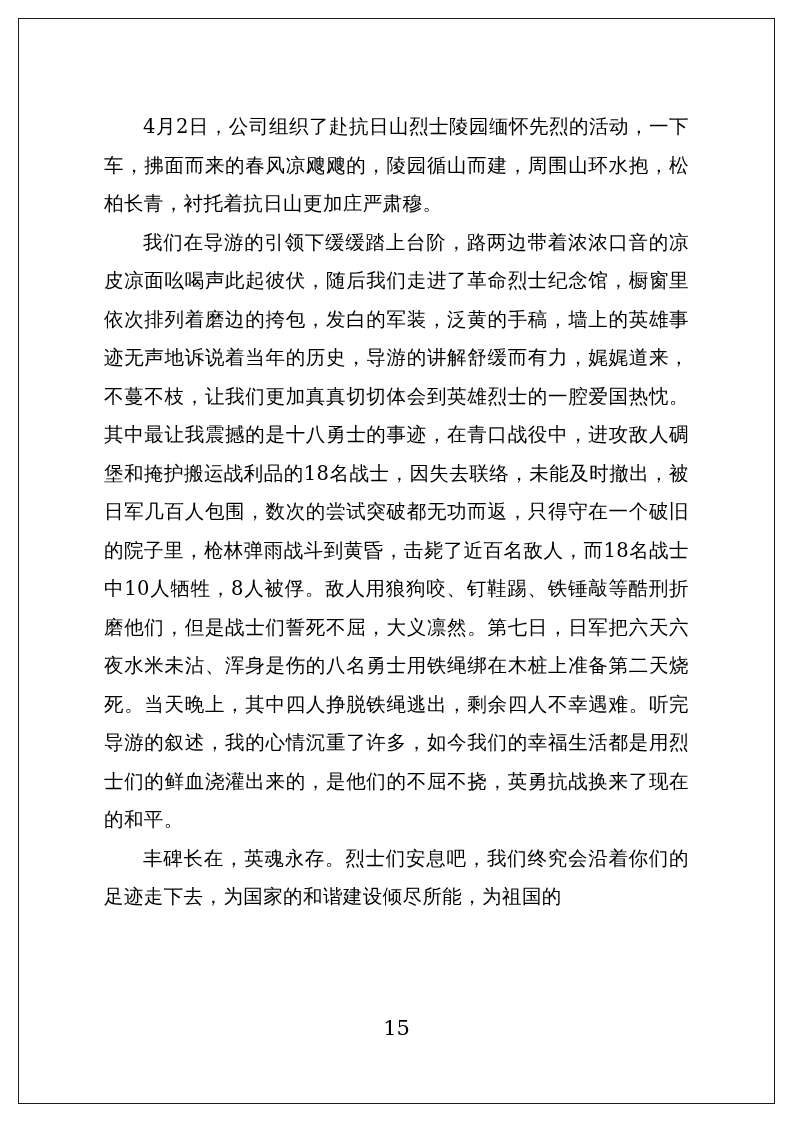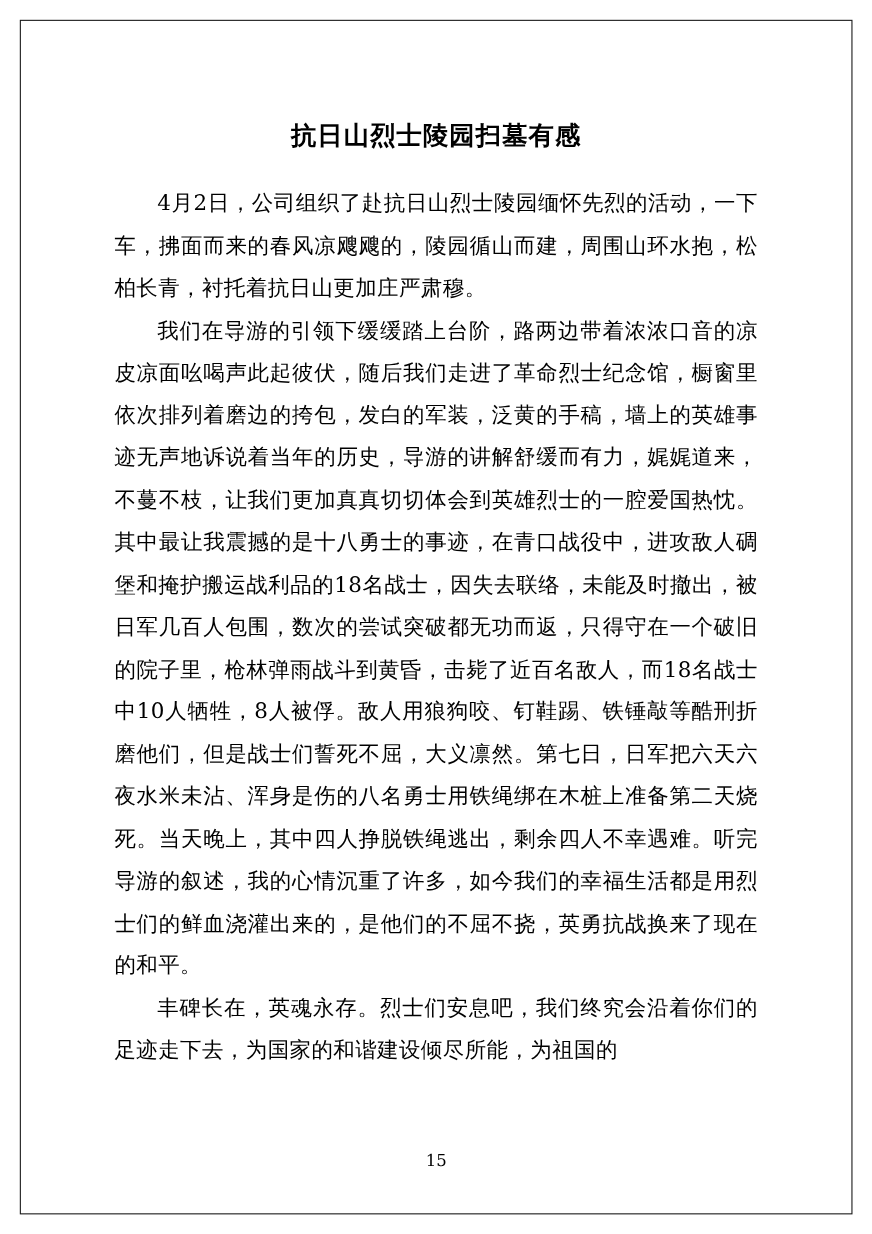--- a/index.html
+++ b/index.html
@@ -52,36 +52,35 @@
     text-justify: inter-ideograph;
     text-align-last: left;
     margin: 0;
     letter-spacing: 0.4px;
     text-indent: 2em;
   }
   .page-number {
     position: absolute;
     left: 0;
     right: 0;
-    top: 1046px;
+    top: 1016px;
     text-align: center;
-    font-size: 15px;
+    font-size: 21px;
     font-family: "DejaVu Serif", "Liberation Serif", serif;
   }
 </style>
 </head>
 <body>
 
 <div class="page">
 
   <div class="page-border"></div>
 
   <div class="content">
 
-    <h1 class="doc-title">抗日山烈士陵园扫墓有感</h1>
 
     <p class="para">4月2日，公司组织了赴抗日山烈士陵园缅怀先烈的活动，一下车，拂面而来的春风凉飕飕的，陵园循山而建，周围山环水抱，松柏长青，衬托着抗日山更加庄严肃穆。</p>
 
     <p class="para">我们在导游的引领下缓缓踏上台阶，路两边带着浓浓口音的凉皮凉面吆喝声此起彼伏，随后我们走进了革命烈士纪念馆，橱窗里依次排列着磨边的挎包，发白的军装，泛黄的手稿，墙上的英雄事迹无声地诉说着当年的历史，导游的讲解舒缓而有力，娓娓道来，不蔓不枝，让我们更加真真切切体会到英雄烈士的一腔爱国热忱。其中最让我震撼的是十八勇士的事迹，在青口战役中，进攻敌人碉堡和掩护搬运战利品的18名战士，因失去联络，未能及时撤出，被日军几百人包围，数次的尝试突破都无功而返，只得守在一个破旧的院子里，枪林弹雨战斗到黄昏，击毙了近百名敌人，而18名战士中10人牺牲，8人被俘。敌人用狼狗咬、钉鞋踢、铁锤敲等酷刑折磨他们，但是战士们誓死不屈，大义凛然。第七日，日军把六天六夜水米未沾、浑身是伤的八名勇士用铁绳绑在木桩上准备第二天烧死。当天晚上，其中四人挣脱铁绳逃出，剩余四人不幸遇难。听完导游的叙述，我的心情沉重了许多，如今我们的幸福生活都是用烈士们的鲜血浇灌出来的，是他们的不屈不挠，英勇抗战换来了现在的和平。</p>
 
 
     <p class="para">丰碑长在，英魂永存。烈士们安息吧，我们终究会沿着你们的足迹走下去，为国家的和谐建设倾尽所能，为祖国的</p>
 
   </div>
 

